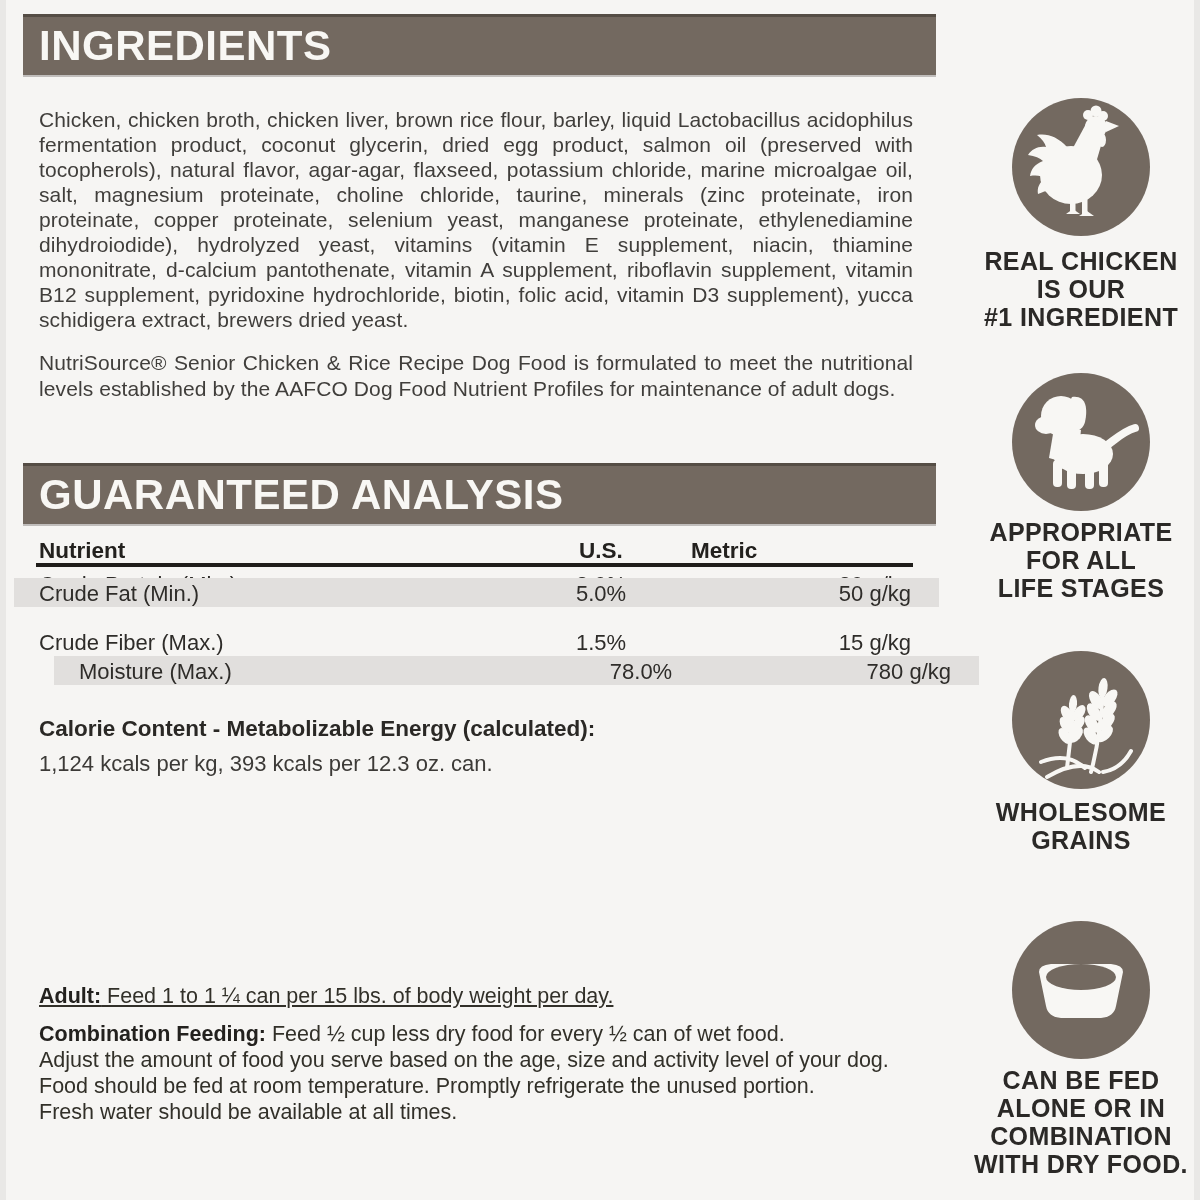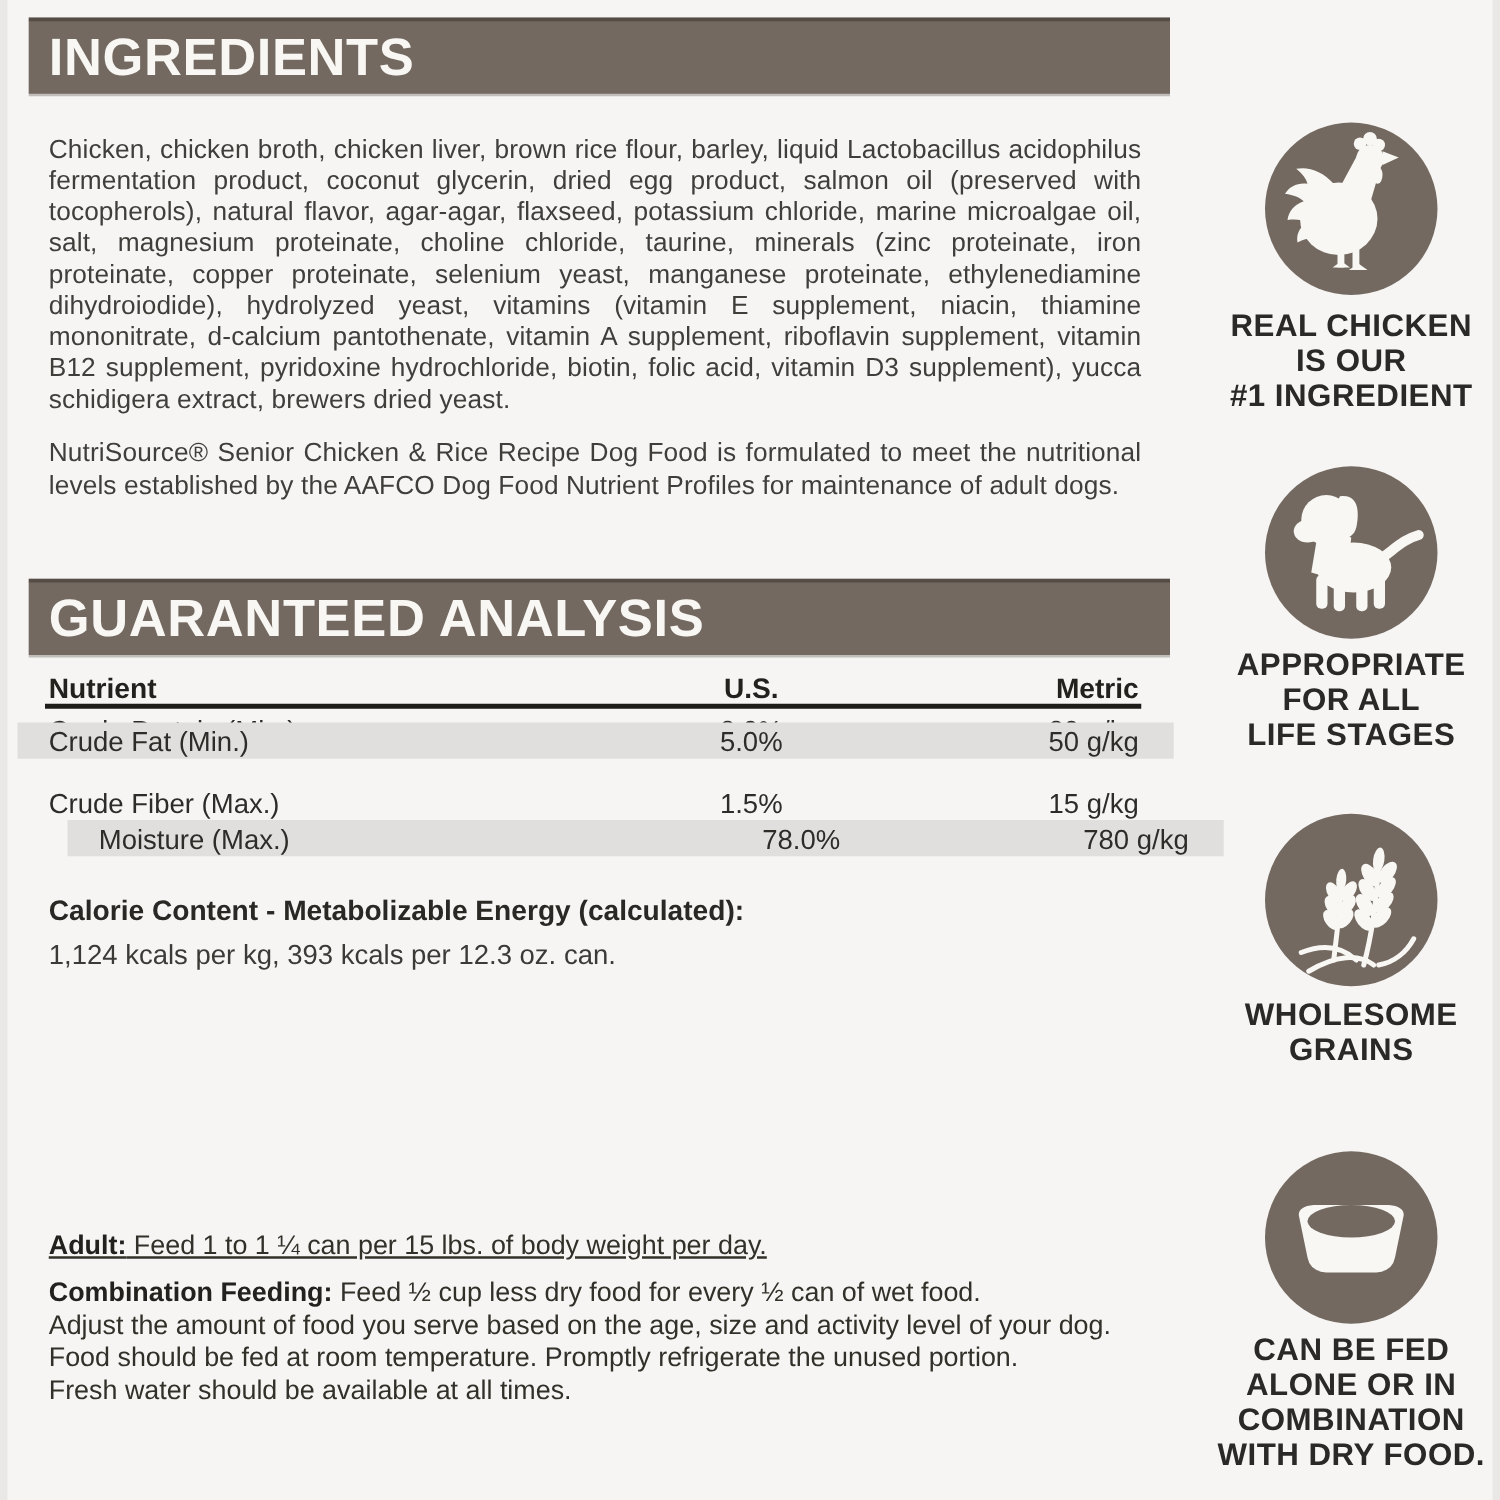--- a/index.html
+++ b/index.html
@@ -20,21 +20,21 @@
     color:#f8f7f4;line-height:1;
   }
   .para{
     position:absolute;left:33px;width:874px;
     font-size:21px;line-height:25px;letter-spacing:.1px;
     text-align:justify;text-justify:inter-word;color:#403e3b;
   }
   
   .thead{position:absolute;left:33px;top:538px;width:872px;height:26px;font-weight:700;font-size:22.5px;color:#23211e;}
   .thead .c-us{position:absolute;left:447px;width:230px;text-align:center;}
-  .thead .c-metric{position:absolute;right:0;width:220px;text-align:right;}
+  .thead .c-metric{position:absolute;right:0;width:220px;text-align:left;}
   .rule{position:absolute;left:30px;top:563px;width:877px;height:4px;background:#1f1d1a;}
   .trow{
     position:absolute;left:8px;width:925px;height:29px;
     font-size:22px;color:#2e2c29;
   }
   .trow.shaded{background:#e1dfdd;}
   .trow .cell{position:absolute;top:3px;}
   .trow .c-nutrient{left:25px;}
   .trow .c-us{left:472px;width:230px;text-align:center;}
   .trow .c-metric{right:28px;width:220px;text-align:right;}

